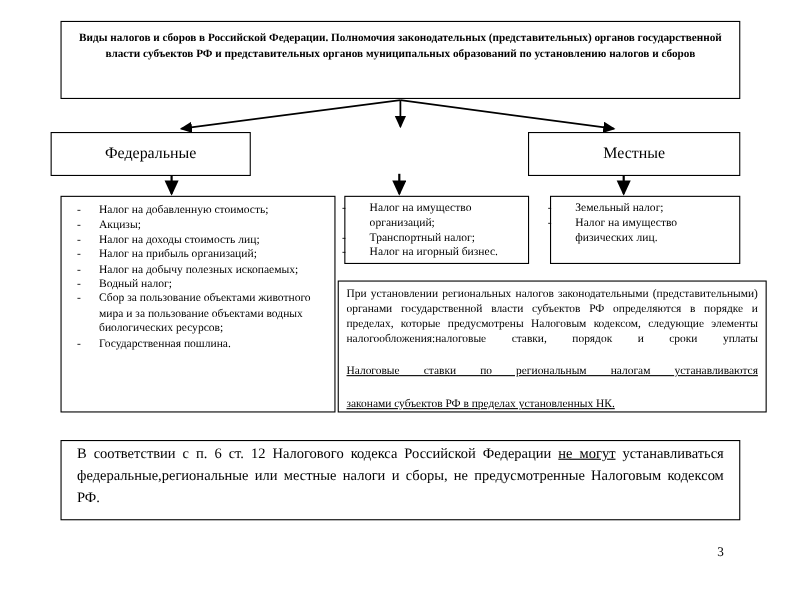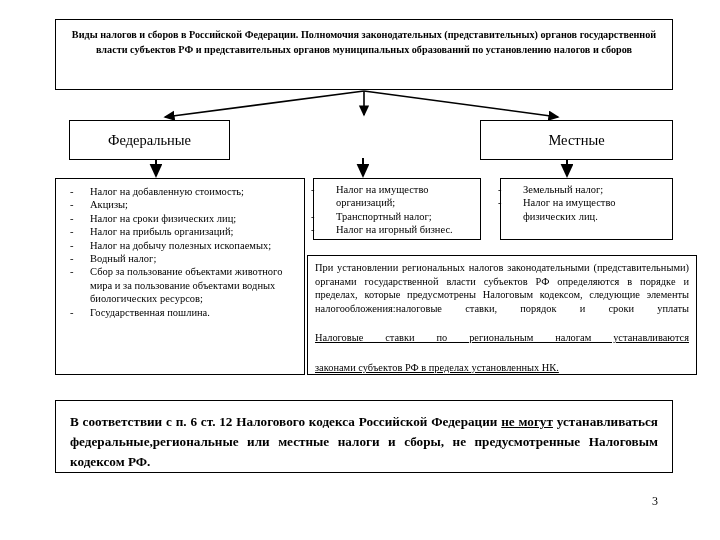--- a/index.html
+++ b/index.html
@@ -50,21 +50,21 @@
     height: 40px;
     display: flex;
     align-items: center;
     justify-content: center;
   }
   .cat-box .cat-label {
     font-size: 14.5px;
     line-height: 16px;
     text-align: center;
   }
-  #cat-federal  { left: 69px;  top: 120px; width: 161px; }
+  #cat-federal  { left: 46px;  top: 120px; width: 182px; }
   #cat-regional { left: 272px; top: 118px; width: 175px; }
   #cat-local    { left: 480px; top: 120px; width: 193px; }
 
   
   .list-box {
     padding: 6px 6px 6px 8px;
   }
   .list-box ul {
     margin: 0;
     padding: 0;
@@ -137,22 +137,21 @@
   #regional-note p.tail {
     text-align-last: left;
   }
 
   
   #bottom-box {
     left: 55px;
     top: 400px;
     width: 618px;
     height: 73px;
-    padding: 11px 14px 0 14px;
-    font-weight: bold;
+    padding: 1px 14px 0 14px;
   }
   #bottom-box p {
     margin: 0;
     font-size: 13.2px;
     line-height: 20px;
     text-align: justify;
   }
   #bottom-box .u { text-decoration: underline; }
 
   
@@ -207,21 +206,21 @@
     <div class="cat-label">Федеральные</div>
   </div>
   <div class="box cat-box" id="cat-local">
     <div class="cat-label">Местные</div>
   </div>
 
   <div class="box list-box" id="list-federal">
     <ul>
       <li><span class="dash">-</span><span>Налог на добавленную стоимость;</span></li>
       <li><span class="dash">-</span><span>Акцизы;</span></li>
-      <li><span class="dash">-</span><span>Налог на сроки физических лиц;</span></li>
+      <li><span class="dash">-</span><span>Налог на доходы стоимость лиц;</span></li>
       <li><span class="dash">-</span><span>Налог на прибыль организаций;</span></li>
       <li><span class="dash">-</span><span>Налог на добычу полезных ископаемых;</span></li>
       <li><span class="dash">-</span><span>Водный налог;</span></li>
       <li><span class="dash">-</span><span>Сбор за пользование объектами животного мира и за пользование объектами водных биологических ресурсов;</span></li>
       <li><span class="dash">-</span><span>Государственная пошлина.</span></li>
     </ul>
   </div>
 
   <div class="box list-box" id="list-regional">
     <ul>

